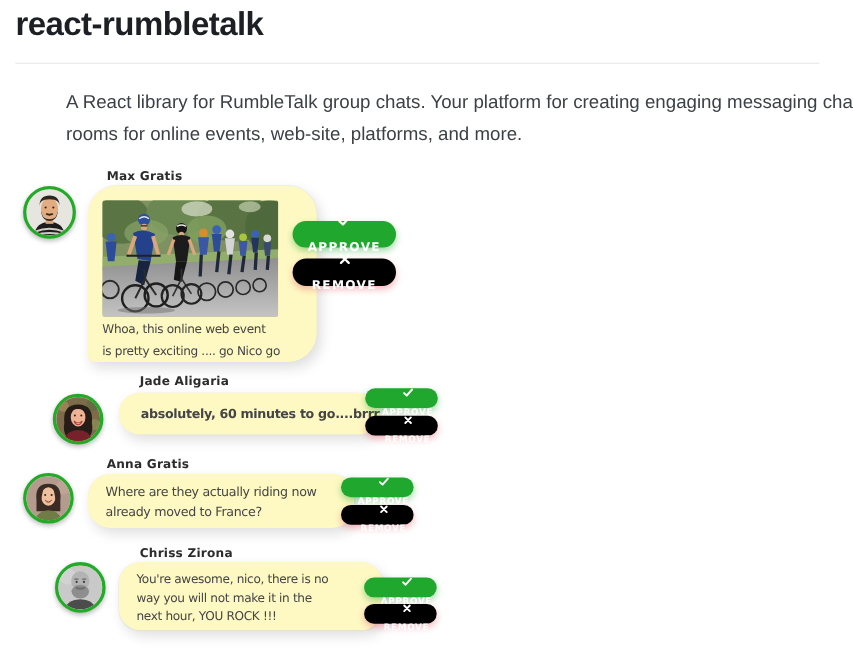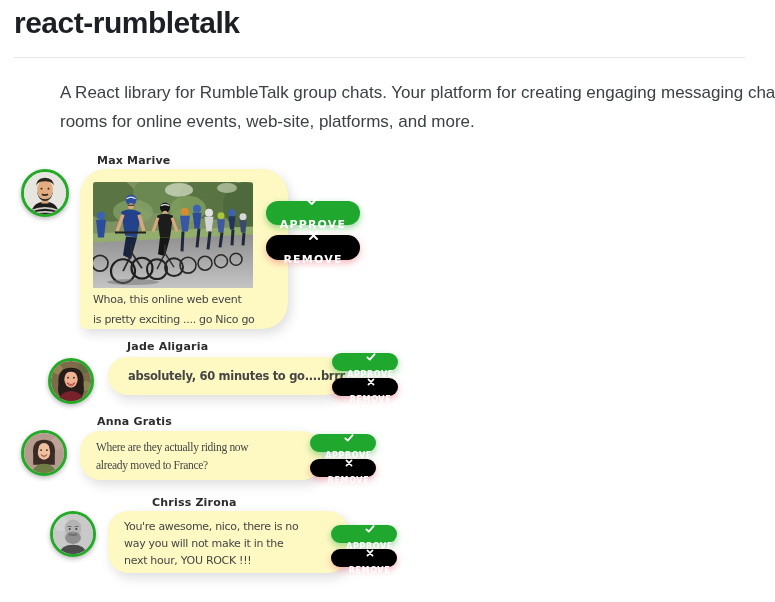--- a/index.html
+++ b/index.html
@@ -43,21 +43,21 @@
 </style>
 </head>
 <body>
 
 <h1 class="page-title">react-rumbletalk</h1>
 <div class="title-rule"></div>
 <p class="page-desc">A React library for RumbleTalk group chats. Your platform for creating engaging messaging chat rooms for online events, web-site, platforms, and more.</p>
 
 <div class="demo">
 
-  <div class="abs author" style="left:97px; top:4px;">Max Marive</div>
+  <div class="abs author" style="left:97px; top:4px;">Max Gratis</div>
 
   <div class="abs avatar" style="left:21px; top:19px; width:48px; height:48px;">
     <svg viewBox="0 0 48 48">
       <rect width="48" height="48" fill="#e7e5df"></rect>
       <path d="M8 48 Q10 34 24 34 Q38 34 40 48 Z" fill="#1e1c1a"></path>
       <path d="M9 44 Q24 38 39 44" stroke="#cfcdc8" stroke-width="2" fill="none"></path>
       <path d="M8 48 Q24 43 40 48" stroke="#cfcdc8" stroke-width="2" fill="none"></path>
       <rect x="20" y="27" width="8" height="9" fill="#d9a67e"></rect>
       <ellipse cx="24" cy="20" rx="9" ry="11" fill="#e3ac80"></ellipse>
       <path d="M13.5 18 Q13.5 6.5 24 6.5 Q34.5 6.5 34.5 18 Q34.5 12.5 29 11 Q24 10 19 11 Q13.5 12.5 13.5 18 Z" fill="#2c2620"></path>
@@ -209,42 +209,42 @@
       <path d="M15.5 14 Q13.8 22 15.8 30 Q16.8 20 18.5 14.5 Z" fill="#3a2c24"></path>
       <path d="M32.5 14 Q34.2 22 32.2 30 Q31.2 20 29.5 14.5 Z" fill="#3a2c24"></path>
       <circle cx="20.5" cy="20.5" r="1.1" fill="#2f211a"></circle>
       <circle cx="27.5" cy="20.5" r="1.1" fill="#2f211a"></circle>
       <path d="M20.5 26 Q24 29.5 27.5 26 Q26 28.6 24 28.6 Q22 28.6 20.5 26 Z" fill="#fff" stroke="#9c5a42" stroke-width="1"></path>
       <path d="M9 48 Q13 37 24 37 Q35 37 39 48 Z" fill="#707c46"></path>
     </svg>
   </div>
 
   <div class="abs bubble" style="left:80px; top:281px; width:242px; height:49px; border-radius:20px;">
-    <div class="bubble-text" style="padding:7px 0 0 16px; font-size:11.5px; line-height:18px;font-family:Liberation Serif, serif;">Where are they actually riding now
+    <div class="bubble-text" style="padding:7px 0 0 16px; font-size:11.5px; line-height:18px;">Where are they actually riding now
 already moved to France?</div>
   </div>
 
   <div class="abs btn btn-approve btn-sm" style="left:310px; top:284px; width:66px; height:18px;">
     <span>
       <svg width="10" height="8" viewBox="0 0 13 11">
           <path d="M1.5 6 L4.8 9 L11.5 1.5" stroke="#fff" stroke-width="2.4" fill="none" stroke-linecap="round" stroke-linejoin="round"></path>
         </svg>
     </span>
     <span>APPROVE</span>
   </div>
   <div class="abs btn btn-remove btn-sm" style="left:310px; top:309px; width:66px; height:18px;">
     <span>
       <svg width="8" height="8" viewBox="0 0 11 11">
           <path d="M2 2 L9 9 M9 2 L2 9" stroke="#fff" stroke-width="2.4" stroke-linecap="round"></path>
         </svg>
     </span>
     <span>REMOVE</span>
   </div>
 
-  <div class="abs author" style="left:127px; top:346px;margin-left:25px;">Chriss Zirona</div>
+  <div class="abs author" style="left:127px; top:346px;">Chriss Zirona</div>
 
   <div class="abs avatar" style="left:50px; top:361px; width:46px; height:46px;">
     <svg viewBox="0 0 48 48">
       <rect width="48" height="48" fill="#c9c9c9"></rect>
       <circle cx="10" cy="12" r="9" fill="#d6d6d6" opacity=".7"></circle>
       <path d="M7 48 Q10 37 24 37 Q38 37 41 48 Z" fill="#4c4c4c"></path>
       <ellipse cx="24" cy="17" rx="10" ry="10.5" fill="#b3b3b3"></ellipse>
       <circle cx="20" cy="18" r="1.2" fill="#3c3c3c"></circle>
       <circle cx="28" cy="18" r="1.2" fill="#3c3c3c"></circle>
       <path d="M17.5 15 L22 15 M26 15 L30.5 15" stroke="#6a6a6a" stroke-width="1.4"></path>

